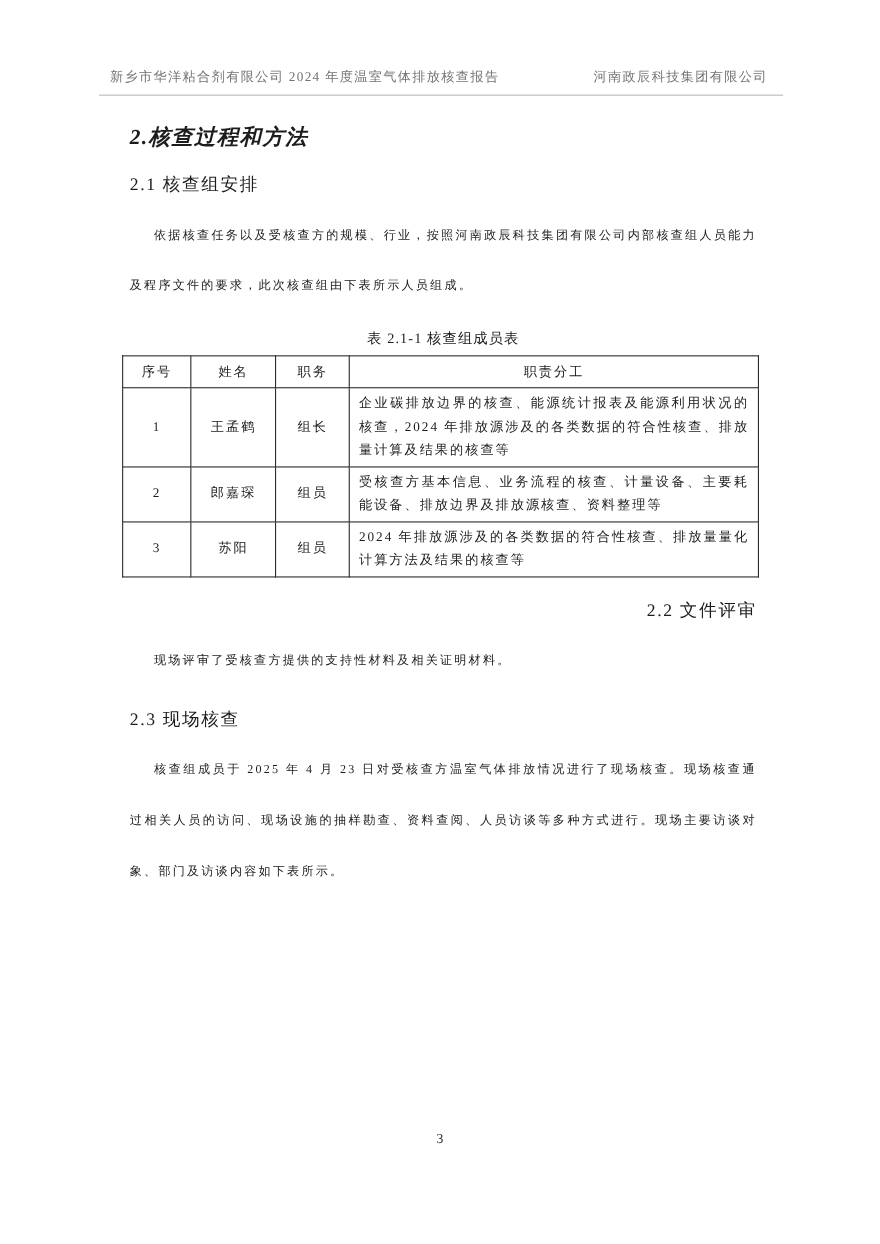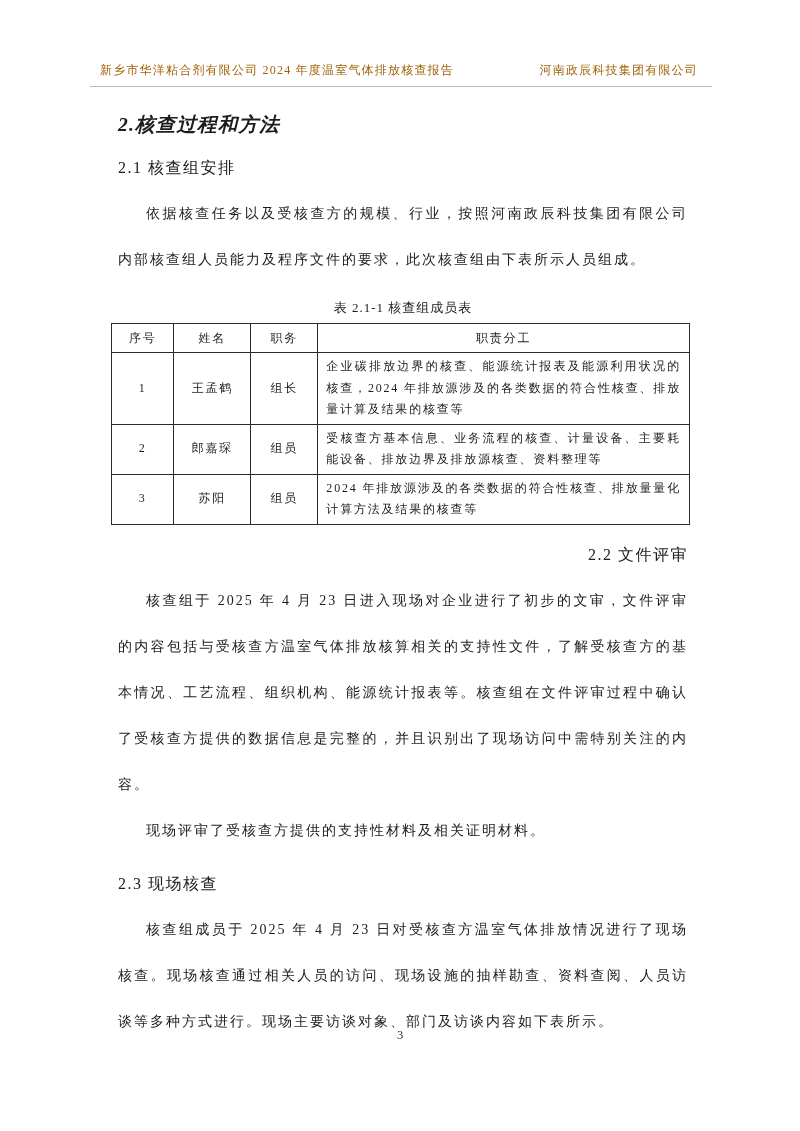--- a/index.html
+++ b/index.html
@@ -16,39 +16,39 @@
   }
   .doc-header {
     margin: 62px 88px 0 90px;
     padding: 0 14px 7px 10px;
     border-bottom: 1px solid #b8b8b8;
     display: flex;
     justify-content: space-between;
     align-items: baseline;
     font-size: 12px;
     letter-spacing: 1.2px;
-    color: #a16207;
+    color: #737373;
     white-space: nowrap;
   }
   .doc-body { margin: 24px 112px 0 118px; }
   h1.sec {
     font-size: 19.5px;
     font-weight: 700;
     letter-spacing: 1.2px;
     margin: 0 0 10px 0;
     font-style: italic;
   }
   h2.subsec {
     font-size: 16px;
     font-weight: 400;
     letter-spacing: 1.5px;
     margin: 20px 0 12px 0;
   }
   p.para {
-    font-size: 14px;
+    font-size: 11px;
     line-height: 46px;
     letter-spacing: 2px;
     text-align: justify;
     text-indent: 2em;
     margin: 0;
   }
   .tbl-caption {
     text-align: center;
     font-size: 13px;
     letter-spacing: 1px;
@@ -140,21 +140,20 @@
         <tr>
           <td class="c">3</td>
           <td class="c">苏阳</td>
           <td class="c">组员</td>
           <td class="duty">2024 年排放源涉及的各类数据的符合性核查、排放量量化计算方法及结果的核查等</td>
         </tr>
       </tbody>
     </table>
 
     <h2 class="subsec tight">2.2 文件评审</h2>
-    <p class="para">核查组于 2025 年 4 月 23 日进入现场对企业进行了初步的文审，文件评审的内容包括与受核查方温室气体排放核算相关的支持性文件，了解受核查方的基本情况、工艺流程、组织机构、能源统计报表等。核查组在文件评审过程中确认了受核查方提供的数据信息是完整的，并且识别出了现场访问中需特别关注的内容。</p>
     <p class="para">现场评审了受核查方提供的支持性材料及相关证明材料。</p>
 
     <h2 class="subsec">2.3 现场核查</h2>
     <p class="para">核查组成员于 2025 年 4 月 23 日对受核查方温室气体排放情况进行了现场核查。现场核查通过相关人员的访问、现场设施的抽样勘查、资料查阅、人员访谈等多种方式进行。现场主要访谈对象、部门及访谈内容如下表所示。</p>
 
   </main>
 
   <footer class="doc-footer">
     <span>3</span>
   </footer>

